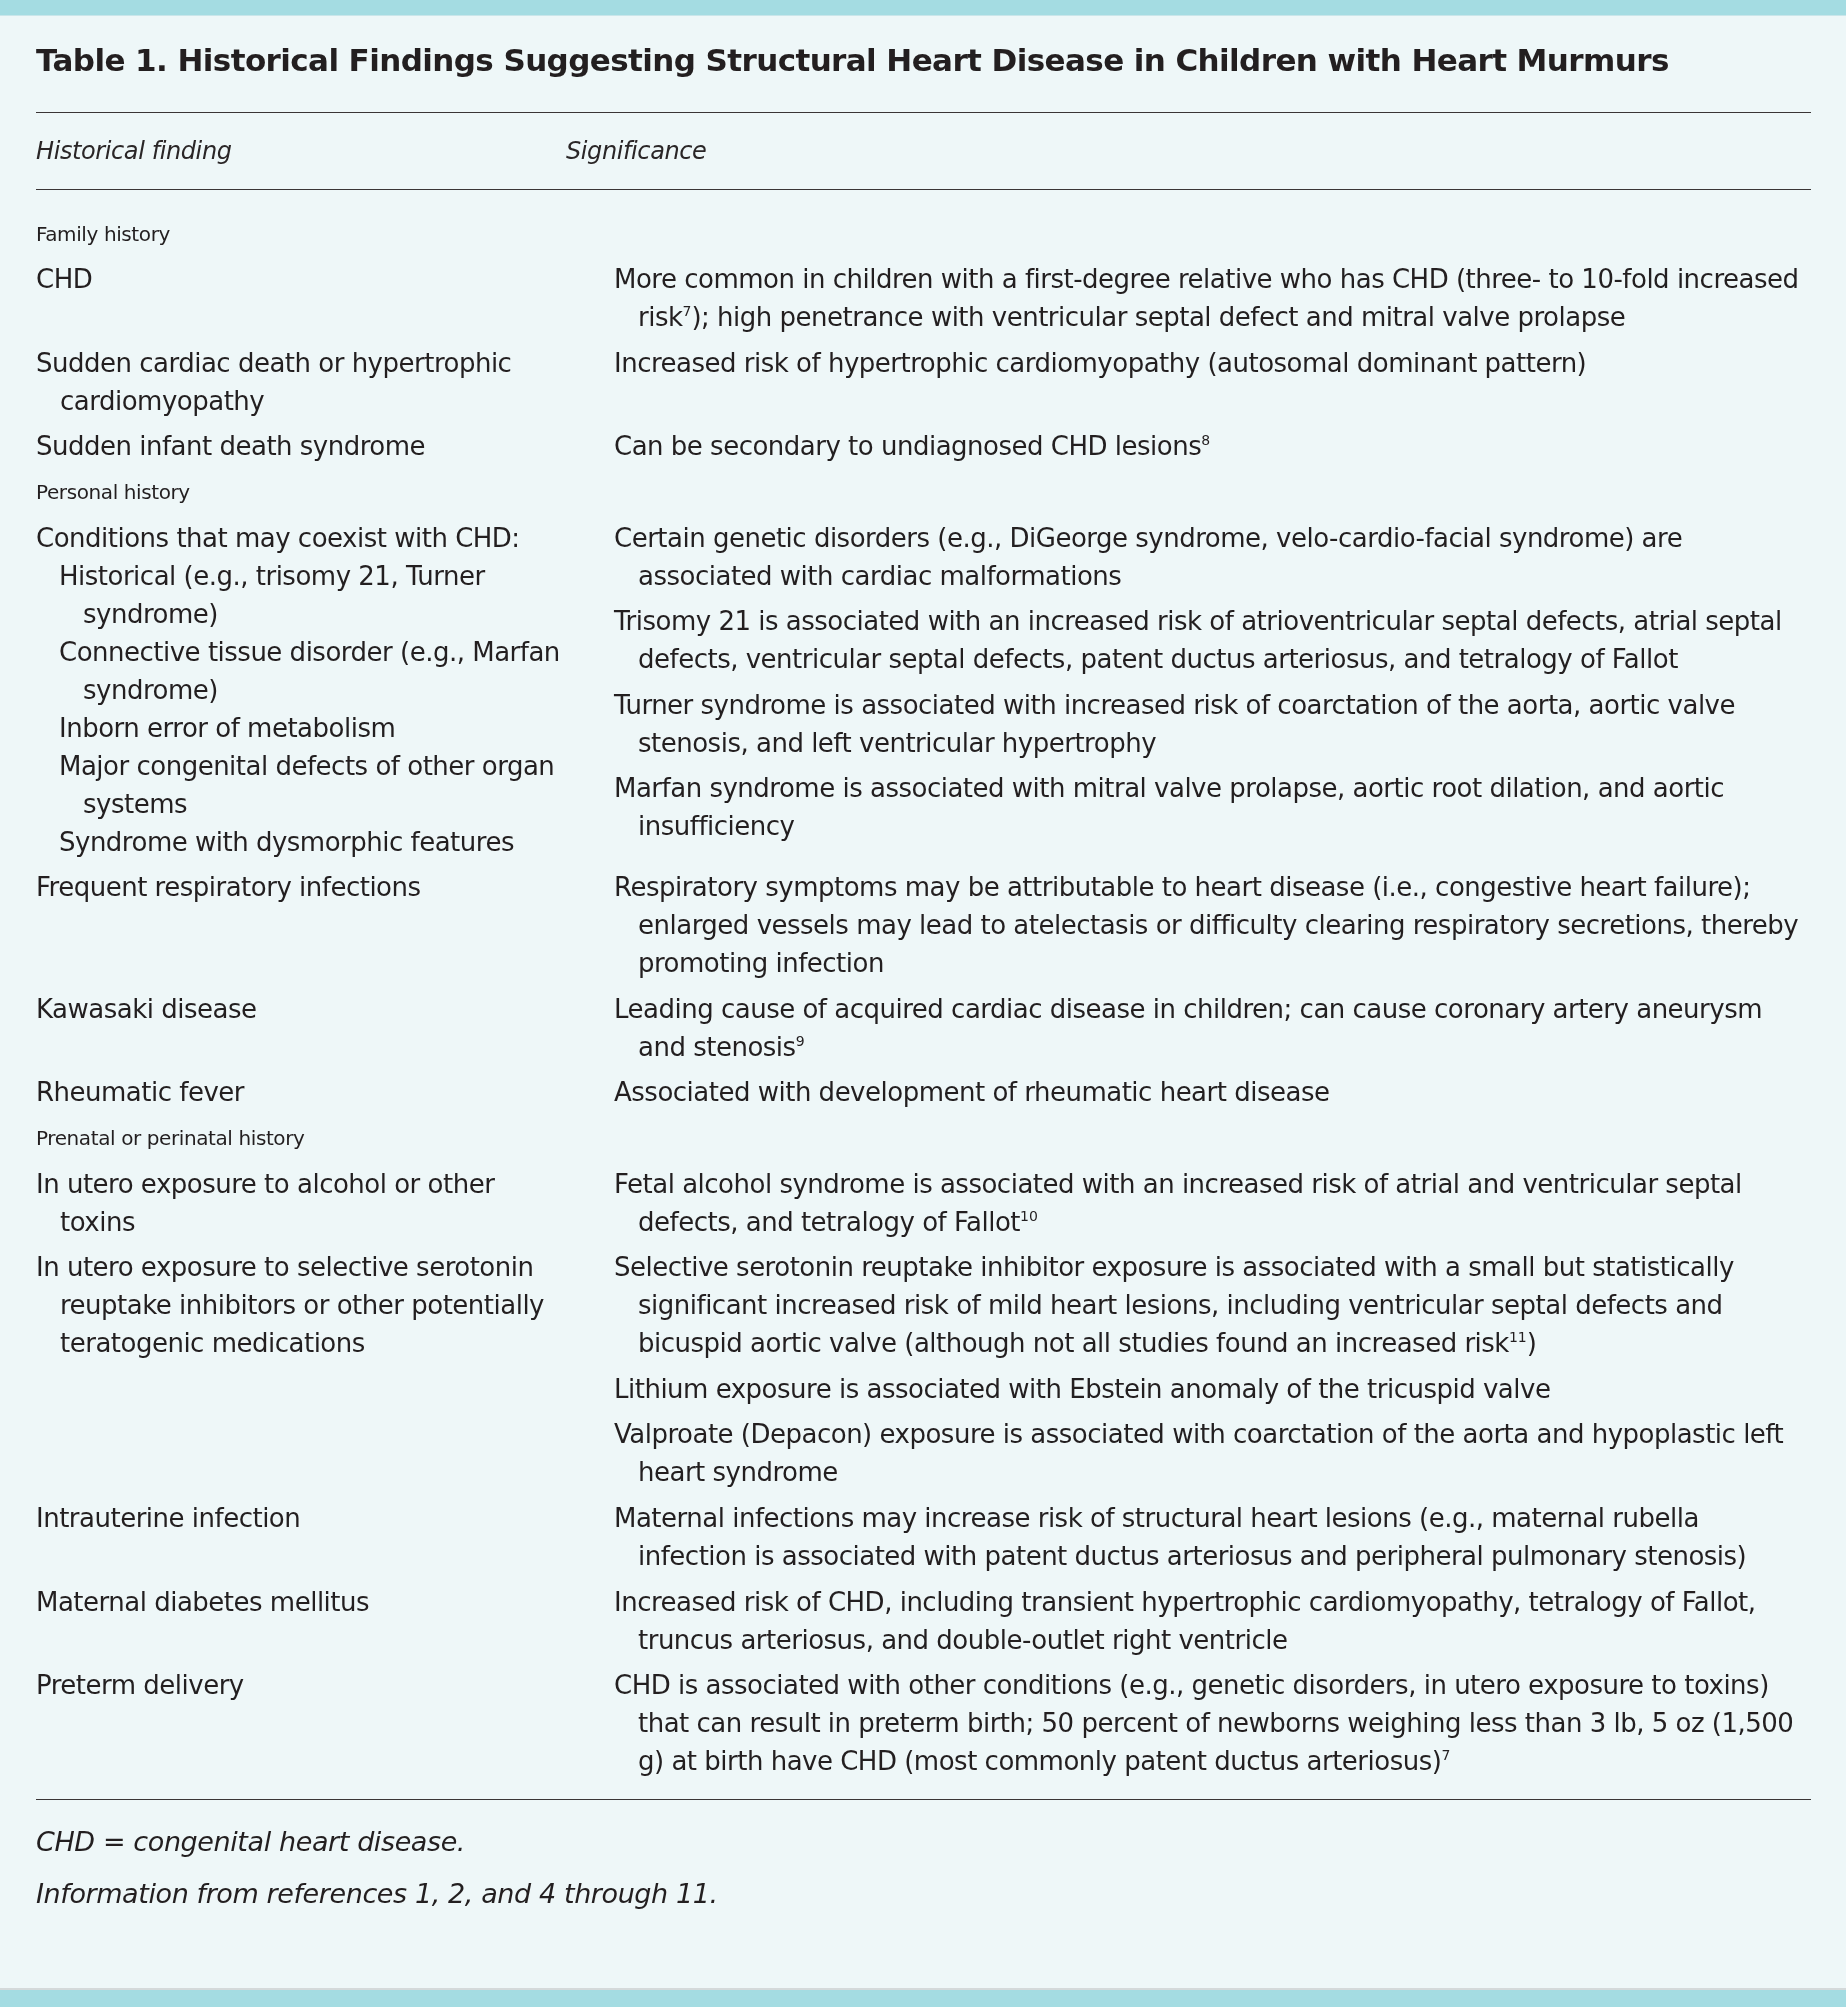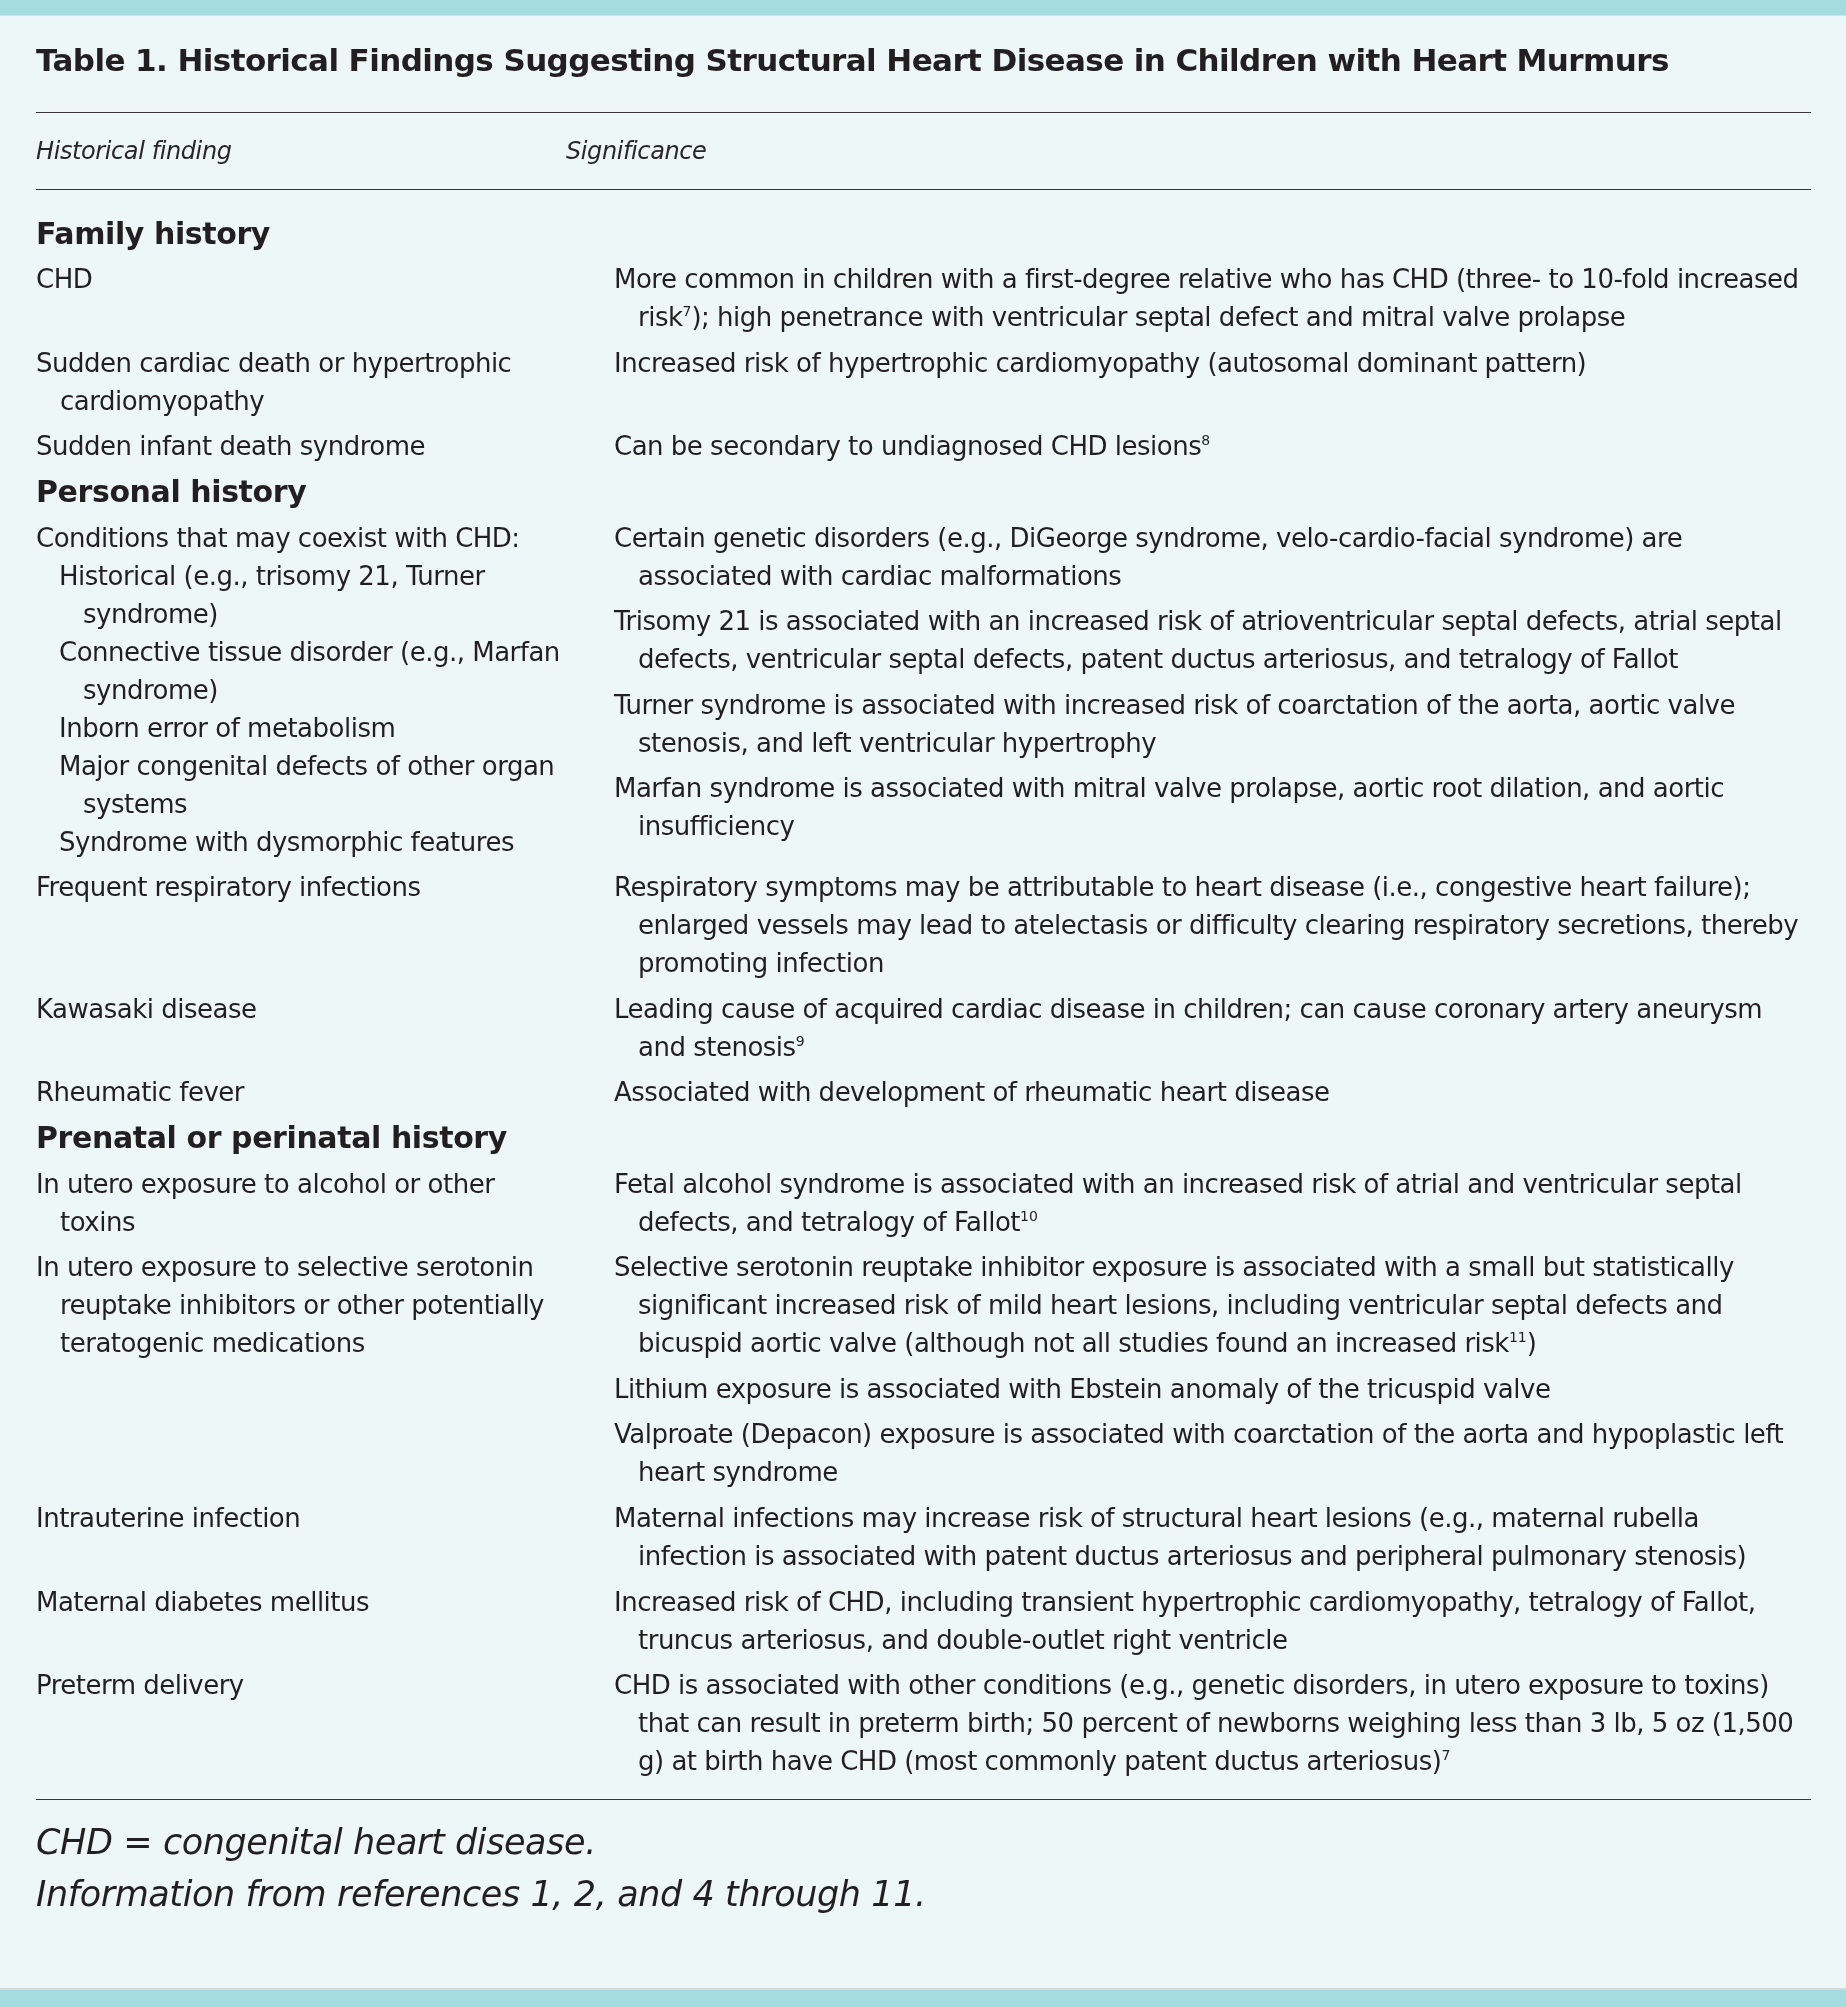--- a/index.html
+++ b/index.html
@@ -16,34 +16,34 @@
     font-family: "DejaVu Sans", sans-serif; font-weight: bold;
     font-size: 31px; letter-spacing: -0.6px; line-height: 44px; margin: 0; height: 74px;
   }
   .rule { border: 0; border-top: 1.9px solid #3a3536; margin: 0; }
   .col-head { display: flex; height: 76px; align-items: center; }
   .col-head span { font-style: italic; font-size: 24px; letter-spacing: -0.4px; color: #2a2627; }
   .c1 { width: 530px; flex: 0 0 530px; }
   .c2 { flex: 1 1 auto; }
   .tbody { padding-top: 24.6px; }
   .section {
-    font-weight: bold; font-size: 30px; letter-spacing: -0.4px;
+    font-weight: normal; font-size: 20px; letter-spacing: -0.4px;
     line-height: 38px; margin: 0 0 7.6px 0;
   }
   .section.next { }
   .row { display: flex; margin-bottom: 7.6px; }
   .cell { font-size: 26px; letter-spacing: -0.5px; line-height: 38px; }
   .cell .ln { display: block; }
   .hang { padding-left: 24px; text-indent: -24px; }
   .sub { padding-left: 47px; text-indent: -24px; }
   .sig-block { margin-bottom: 7.6px; margin-left: 48px; }
   .sig-block:last-child { margin-bottom: 0; }
   sup { font-size: 14px; line-height: 0; vertical-align: 10.4px; letter-spacing: 0; }
   .bottom-rule { margin-top: 19px; }
-  .foot { font-style: italic; font-size: 35px; letter-spacing: -0.4px; line-height: 38px; margin: 0; }
+  .foot { font-style: italic; font-size: 27px; letter-spacing: -0.4px; line-height: 38px; margin: 0; }
   .foot.f1 { margin-top: 23px; }
   .foot.f2 { margin-top: 14px; }
 </style>
 </head>
 <body>
 
 <div class="band-top"></div>
 
 <div class="page">
   <h1 class="title">Table 1. Historical Findings Suggesting Structural Heart Disease in Children with Heart Murmurs</h1>

